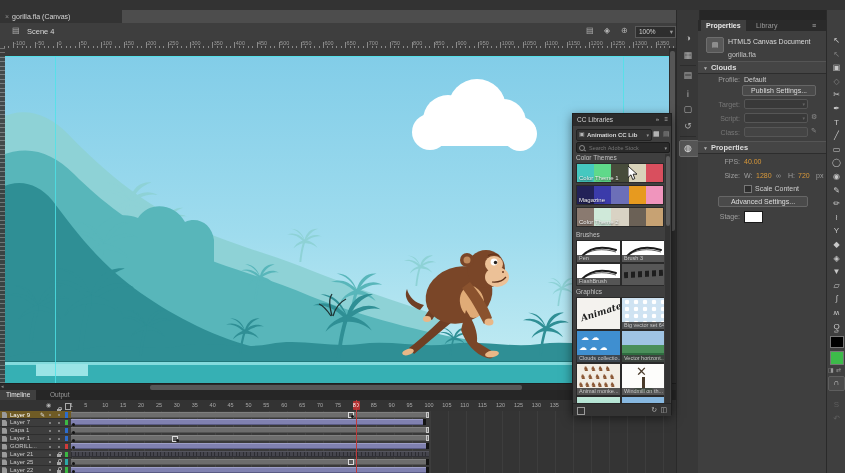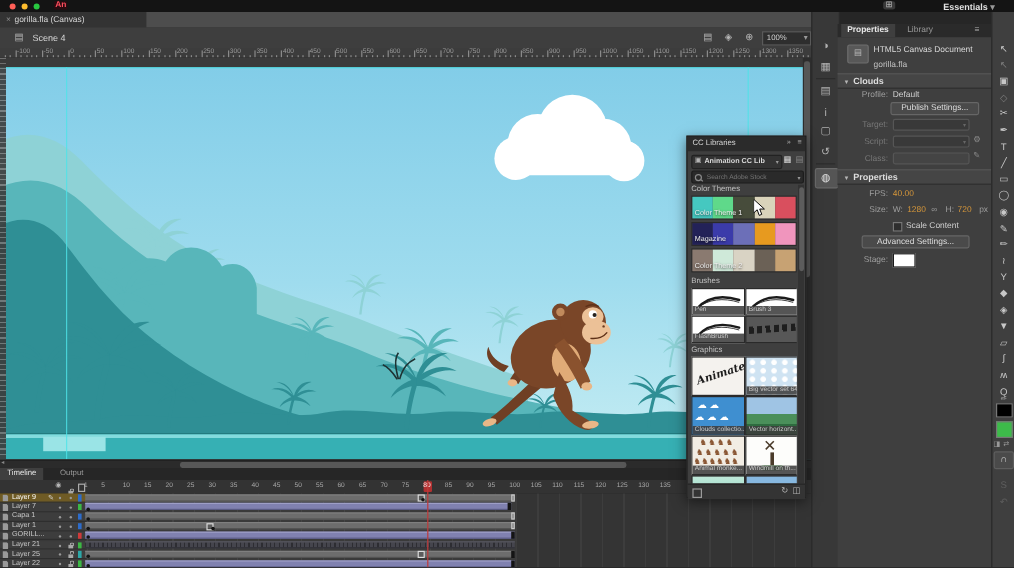--- a/index.html
+++ b/index.html
@@ -31,28 +31,20 @@
   .seg-purple{position:absolute;height:6px;background:#8081b0;border-top:1px solid #9d9ec6;border-bottom:1px solid #5a5b84;}
   .seg-gray{position:absolute;height:6px;background:#6d6d6d;border-top:1px solid #7f7f7f;border-bottom:1px solid #535353;}
   .seg-dark{position:absolute;height:6px;background:#45454d;background-image:repeating-linear-gradient(90deg,rgba(0,0,0,.35) 0 1px,transparent 1px 3.58px);border-top:1px solid #55555e;border-bottom:1px solid #303036;}
   .sig{font-family:"DejaVu Serif",serif;font-style:italic;font-weight:bold;color:#1c1c1c;}
 </style>
 </head>
 <body>
 
 <div id="root">
 
-  <div class="abs" style="left:0;top:0;width:845px;height:10px;background:#141414;">
-    <span class="abs" style="left:8px;top:3px;width:5px;height:5px;border-radius:50%;background:#ff5f57;"></span>
-    <span class="abs" style="left:18px;top:3px;width:5px;height:5px;border-radius:50%;background:#febc2e;"></span>
-    <span class="abs" style="left:28px;top:3px;width:5px;height:5px;border-radius:50%;background:#28c840;"></span>
-    <span class="abs" style="left:45px;top:1px;color:#ff4e5e;font-size:7px;font-weight:bold;background:#2a0b10;padding:0 1px;border-radius:1px;">An</span>
-    <span class="abs ic" style="left:736px;top:1px;font-size:7px;background:#3a3a3a;padding:0 2px;border-radius:2px;">⊞</span>
-    <span class="abs" style="left:786px;top:1px;color:#e2e2e2;font-size:7.5px;font-weight:bold;"><span>Essentials</span> <span style="color:#999;">▾</span></span>
-  </div>
 
   <div class="abs" style="left:0;top:10px;width:698px;height:13px;background:#4d4d4d;border-bottom:1px solid #2a2a2a;">
     <div class="abs" style="left:0;top:0;width:122px;height:13px;background:#333;color:#d6d6d6;font-size:7px;line-height:13px;">
       <span style="color:#8a8a8a;margin:0 3px 0 5px;">×</span><span>gorilla.fla (Canvas)</span>
     </div>
   </div>
   <div class="abs" style="left:698px;top:10px;width:147px;height:10px;background:#262626;"></div>
 
   <div class="abs" style="left:0;top:23px;width:676px;height:17px;background:#3e3e3e;border-bottom:1px solid #2a2a2a;">
     <span class="abs ic" style="left:12px;top:4px;font-size:8px;">▤</span>

